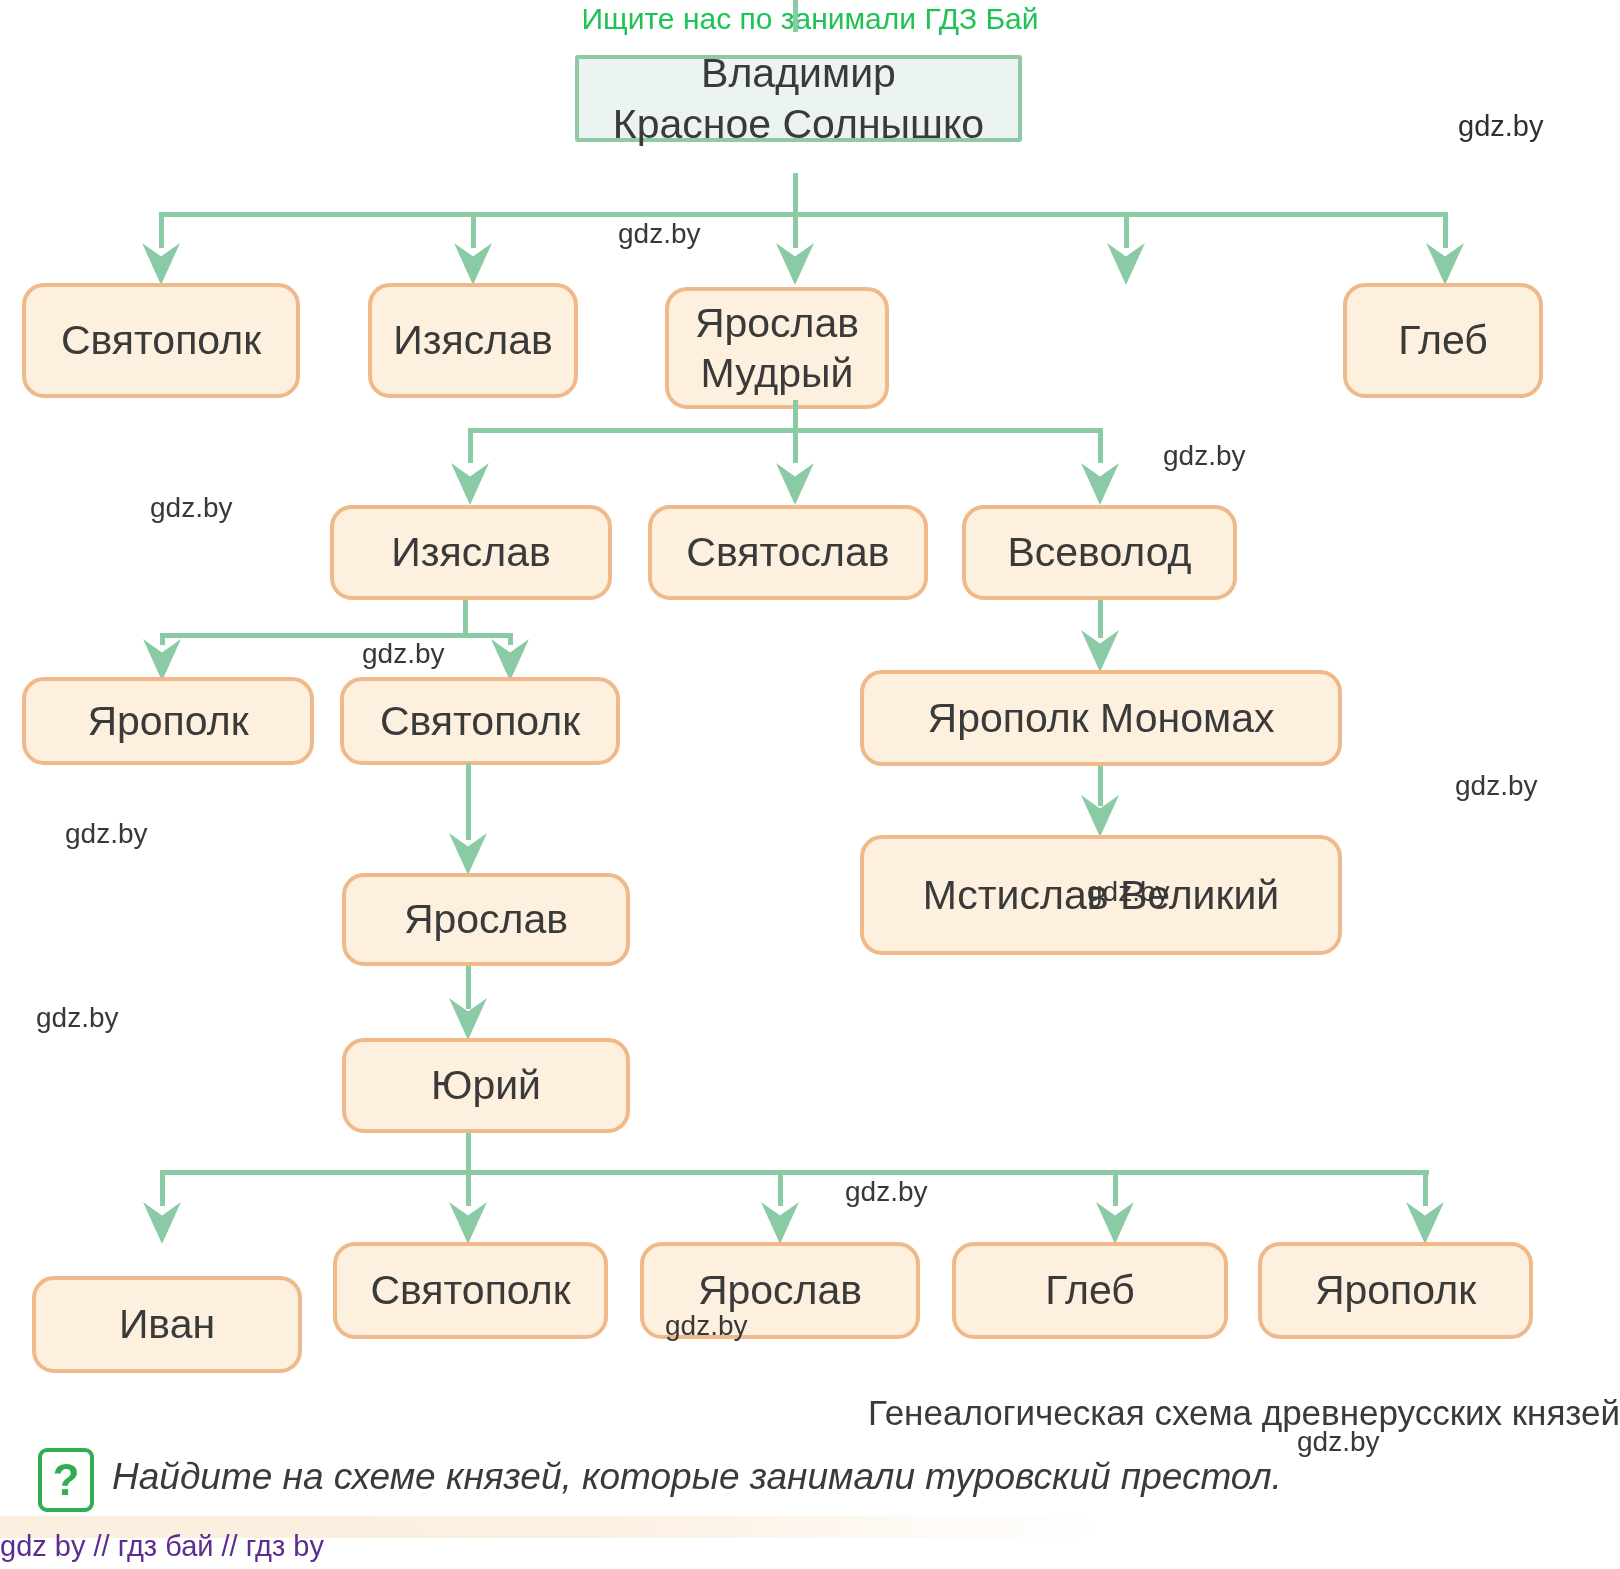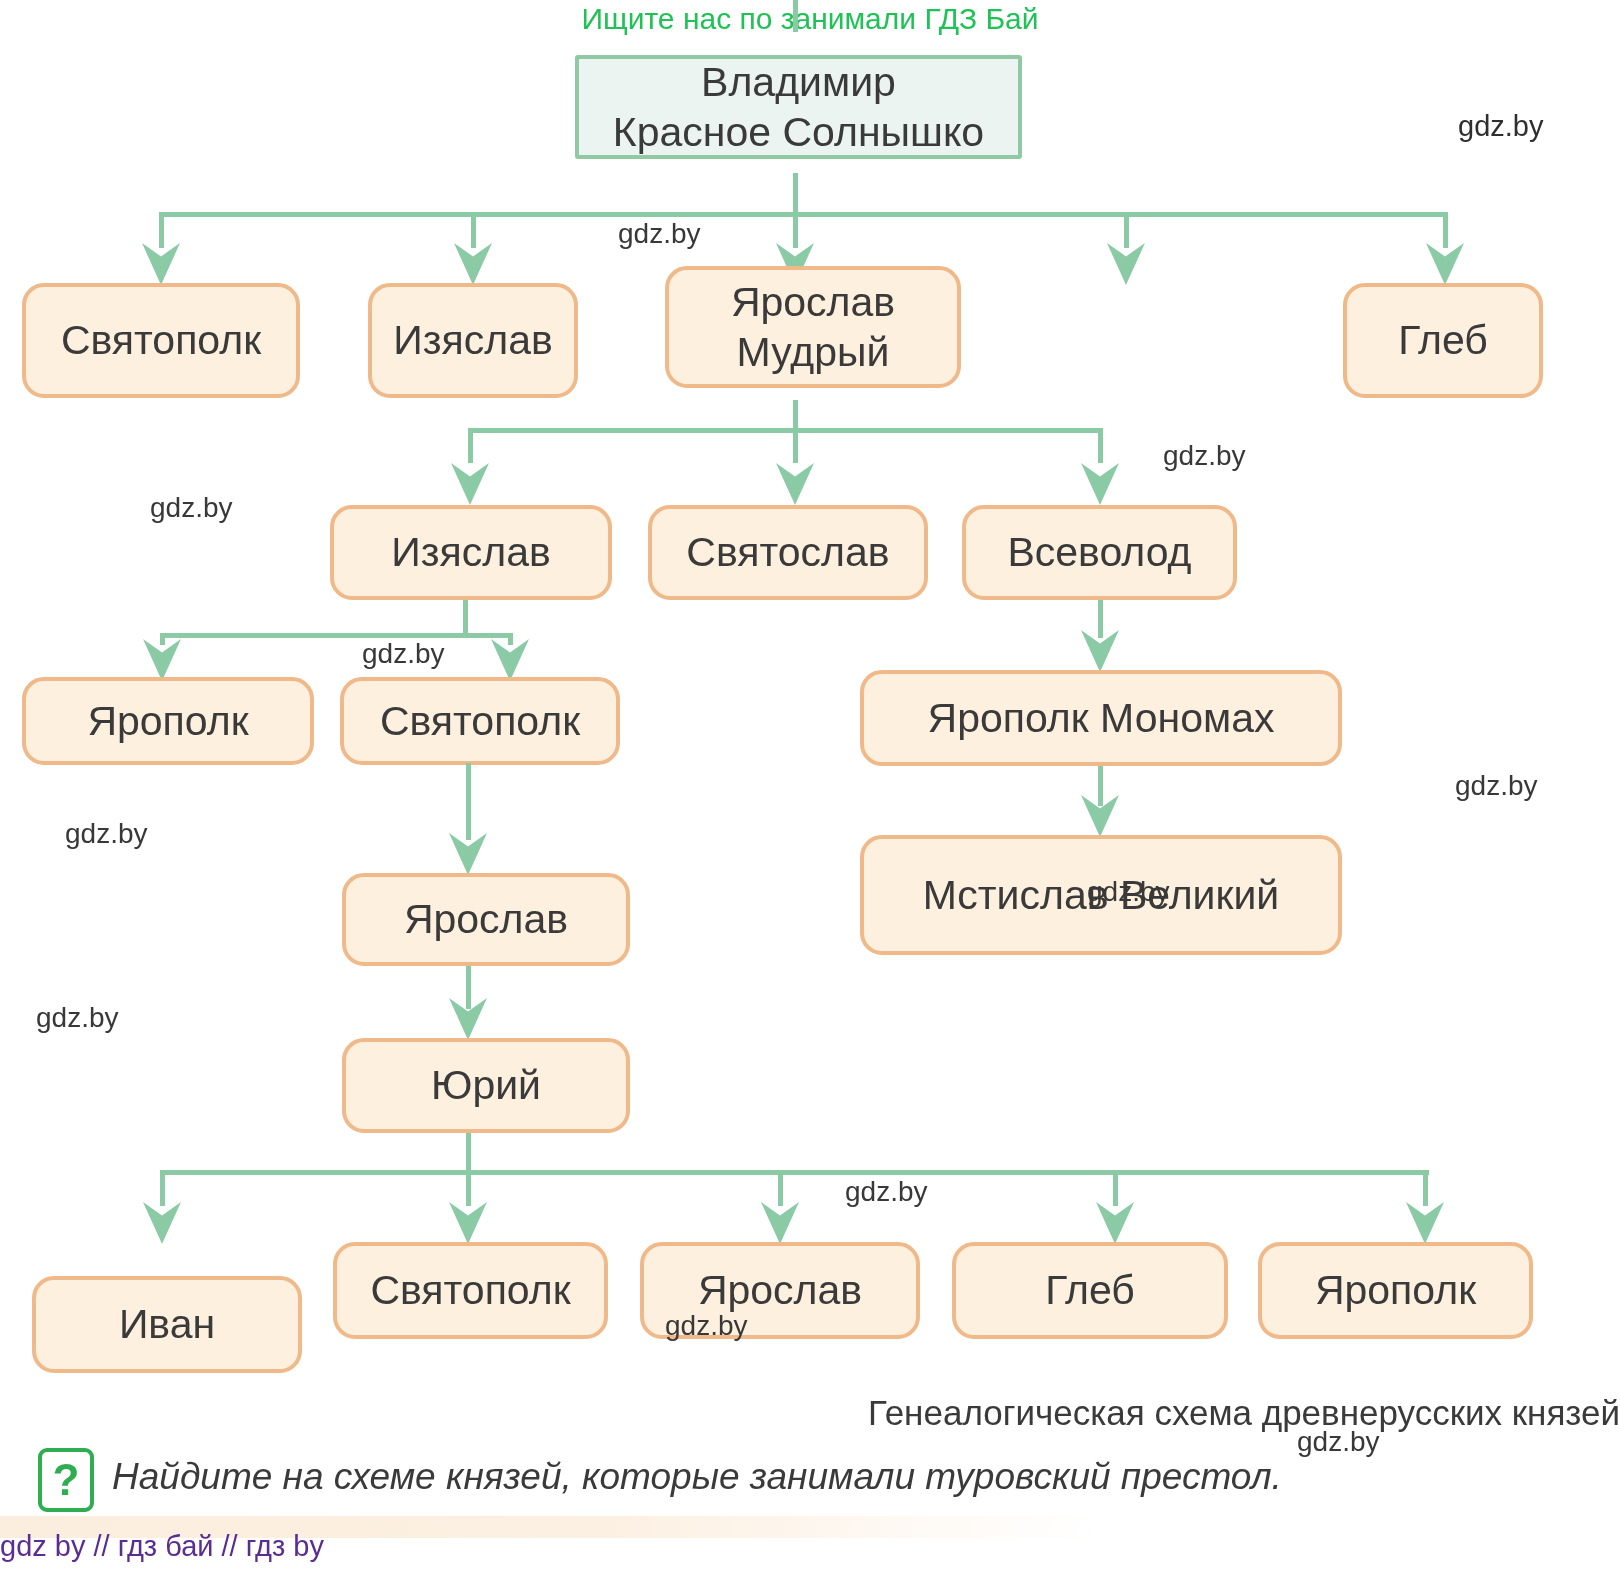--- a/index.html
+++ b/index.html
@@ -31,39 +31,39 @@
   .footer{position:absolute;left:0;right:0;top:1530px;text-align:left;font-size:29px;color:#5c2d91;}
 </style>
 </head>
 <body>
 
 <div class="canvas">
 
   <div class="promo">Ищите нас по занимали ГДЗ Бай</div>
   <span class="gdz-top" style="left:1458px;top:110px">gdz.by</span>
 
-  <div class="box root" style="left:575px;top:55px;width:447px;height:104px">Владимир
+  <div class="box root" style="left:575px;top:55px;width:447px;height:87px">Владимир
 Красное Солнышко</div>
 
   <div class="vl" style="left:793px;top:173px;height:75px"></div>
   <div class="hl" style="left:159px;top:212px;width:1289px"></div>
   <div class="vl" style="left:159px;top:212px;height:36px"></div>
   <div class="vl" style="left:471px;top:212px;height:36px"></div>
   <div class="vl" style="left:1124px;top:212px;height:36px"></div>
   <div class="vl" style="left:1443px;top:212px;height:36px"></div>
   <div class="ah" style="left:142px;top:243px"></div>
   <div class="ah" style="left:454px;top:243px"></div>
   <div class="ah" style="left:776px;top:243px"></div>
   <div class="ah" style="left:1107px;top:243px"></div>
   <div class="ah" style="left:1426px;top:243px"></div>
   <span class="wm" style="left:618px;top:218px">gdz.by</span>
 
   <div class="box" style="left:22px;top:283px;width:278px;height:115px">Святополк</div>
   <div class="box" style="left:368px;top:283px;width:210px;height:115px">Изяслав</div>
-  <div class="box" style="left:665px;top:266px;width:296px;height:122px">Ярослав Мудрый</div>
+  <div class="box" style="left:665px;top:287px;width:224px;height:122px">Ярослав Мудрый</div>
   <div class="box" style="left:1343px;top:283px;width:200px;height:115px">Глеб</div>
 
   <div class="vl" style="left:793px;top:400:px;height:32px"></div>
   <div class="vl" style="left:793px;top:400px;height:32px"></div>
   <div class="hl" style="left:468px;top:428px;width:634px"></div>
   <div class="vl" style="left:468px;top:428px;height:35px"></div>
   <div class="vl" style="left:793px;top:428px;height:35px"></div>
   <div class="vl" style="left:1098px;top:428px;height:35px"></div>
   <div class="ah" style="left:451px;top:463px"></div>
   <div class="ah" style="left:776px;top:463px"></div>

